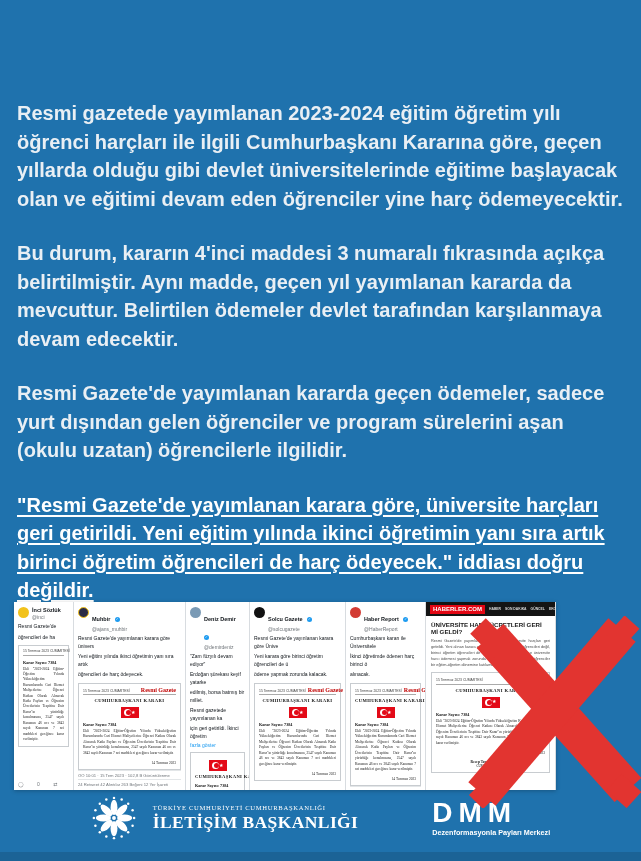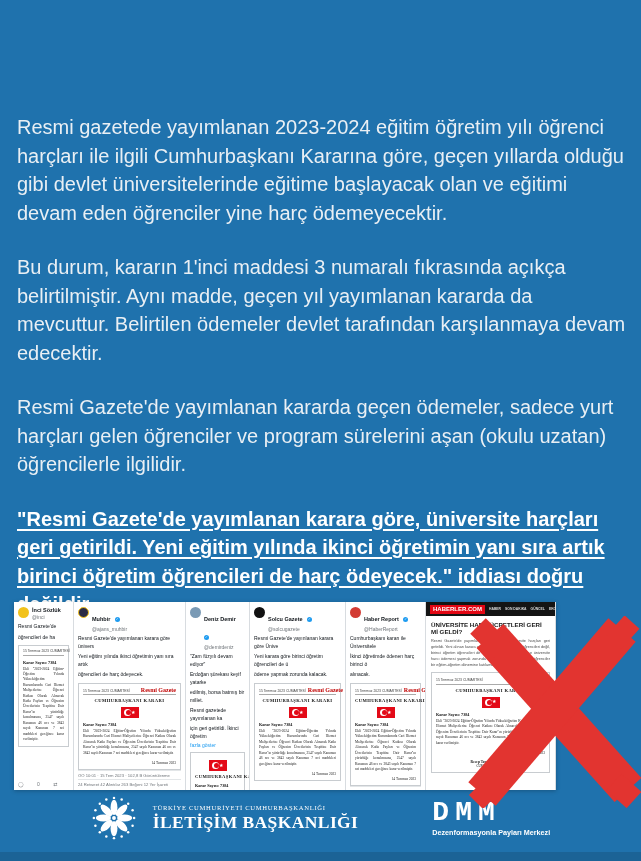--- a/index.html
+++ b/index.html
@@ -7,21 +7,21 @@
           font-family:"Liberation Sans",sans-serif;}
 
   
   .badge-wrap{position:absolute;top:6px;left:50%;transform:translateX(-50%);width:278px;height:96px;}
   .badge-wrap svg{display:block;}
   .badge-wrap text{font-family:"Liberation Sans",sans-serif;font-weight:bold;letter-spacing:1.5px;}
 
   
   .copy{position:absolute;top:97px;left:17px;right:13px;color:#E9EFF4;
         font-size:20px;line-height:28.5px;}
-  .copy p{margin:16px 0 26px 0;}
+  .copy p{margin:2px 0 26px 0;font-weight:bold;}
   .claim{color:#FFFFFF;font-weight:bold;text-decoration:underline;
          text-decoration-thickness:2px;text-underline-offset:3px;}
 
   
   .collage{position:absolute;top:602px;left:14px;width:542px;height:188px;display:flex;
            box-shadow:0 1px 4px rgba(0,0,0,0.25);}
   .card{background:#FFFFFF;height:188px;overflow:hidden;flex:none;box-sizing:border-box;
         border-right:1px solid #d8dce0;padding:5px 4px 3px 4px;display:flex;flex-direction:column;}
   .w1{width:60px;} .w2{width:112px;} .w3{width:64px;} .w4{width:96px;} .w5{width:80px;}
   .w6{width:130px;padding:0;}
@@ -70,34 +70,34 @@
   .redx{position:absolute;left:468px;top:616px;z-index:6;pointer-events:none;}
 
   
   .footer{position:absolute;top:795px;left:0;width:641px;display:flex;justify-content:center;
           align-items:center;gap:74px;color:#FFFFFF;}
   .gov-logo{display:flex;align-items:center;gap:16px;}
   .gov-line1{font-family:"Liberation Serif",serif;font-size:6.6px;letter-spacing:0.7px;white-space:nowrap;}
   .gov-line2{font-family:"Liberation Serif",serif;font-size:17.5px;font-weight:bold;
              letter-spacing:0.4px;margin-top:1px;white-space:nowrap;}
   .dmm-logo{text-align:left;}
-  .dmm-acronym{font-size:28px;font-weight:bold;letter-spacing:6px;line-height:26px;font-family:Liberation Mono, monospace;}
+  .dmm-acronym{font-size:28px;font-weight:bold;letter-spacing:6px;line-height:26px;}
   .dmm-sub{font-size:7.2px;font-weight:bold;margin-top:2px;white-space:nowrap;}
   .bottom-bar{position:absolute;bottom:0;left:0;width:641px;height:9px;background:rgba(0,0,0,0.13);}
 </style>
 </head>
 <body>
 
 <div id="canvas">
 
 
   <div class="copy">
     <p>Resmi gazetede yayımlanan 2023-2024 eğitim öğretim yılı öğrenci harçları ile ilgili Cumhurbaşkanı Kararına göre, geçen yıllarda olduğu gibi devlet üniversitelerinde eğitime başlayacak olan ve eğitimi devam eden öğrenciler yine harç ödemeyecektir.</p>
-    <p>Bu durum, kararın 1'inci maddesi 3 numaralı fıkrasında açıkça belirtilmiştir. Aynı madde, geçen yıl yayımlanan kararda da mevcuttur. Belirtilen ödemeler devlet tarafından karşılanmaya devam edecektir.</p>
-    <p>Resmi Gazete'de yayımlanan kararda geçen ödemeler, sadece yurt harçları gelen öğrenciler ve program sürelerini aşan (okulu uzatan) öğrencilerle ilgilidir.</p>
+    <p>Bu durum, kararın 4'inci maddesi 3 numaralı fıkrasında açıkça belirtilmiştir. Aynı madde, geçen yıl yayımlanan kararda da mevcuttur. Belirtilen ödemeler devlet tarafından karşılanmaya devam edecektir.</p>
+    <p>Resmi Gazete'de yayımlanan kararda geçen ödemeler, sadece yurt dışından gelen öğrenciler ve program sürelerini aşan (okulu uzatan) öğrencilerle ilgilidir.</p>
     <p class="claim">"Resmi Gazete'de yayımlanan karara göre, üniversite harçları geri getirildi. Yeni eğitim yılında ikinci öğretimin yanı sıra artık birinci öğretim öğrencileri de harç ödeyecek." iddiası doğru değildir.</p>
   </div>
 
   <div class="collage">
 
     <div class="card w1">
       <div class="tw-head">
         <span class="avatar av1"></span>
         <div>
           <div class="tweet-name">İnci Sözlük</div>

